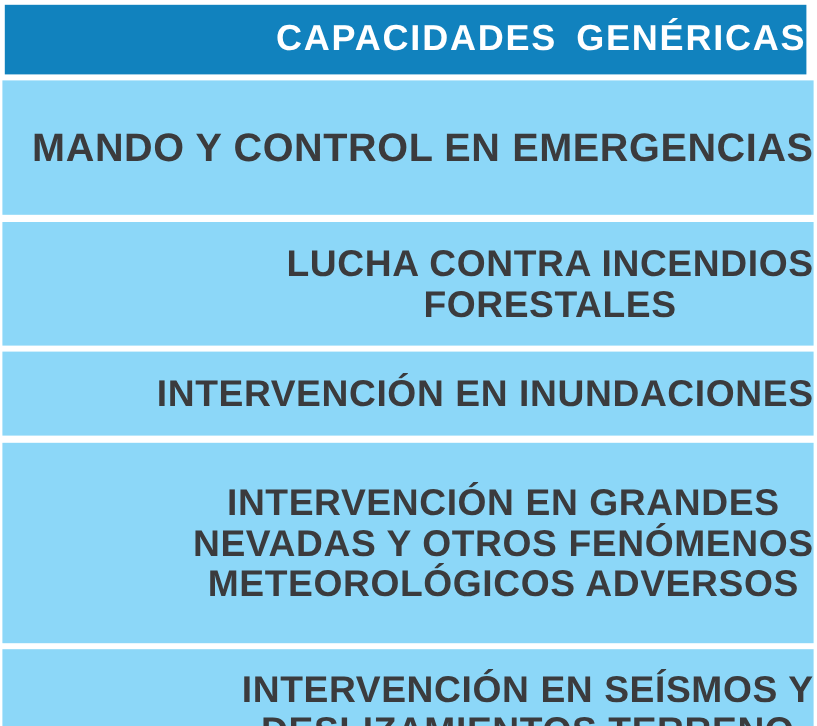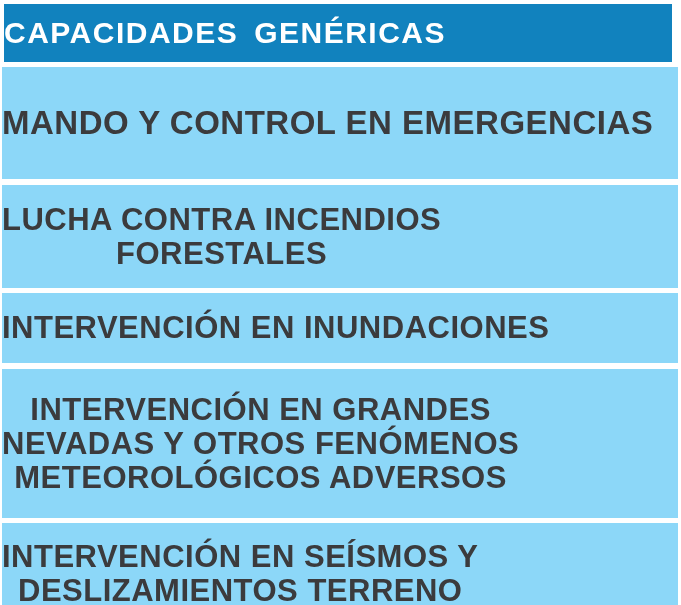--- a/index.html
+++ b/index.html
@@ -17,21 +17,21 @@
   .sheet {
     position: relative;
     width: 681px;
     height: 605px;
     background: var(--page-bg, #ffffff);
   }
   .cell {
     box-sizing: border-box;
     display: flex;
     align-items: center;
-    justify-content: flex-start;
+    justify-content: flex-end;
     text-align: center;
     font-weight: bold;
   }
   .header-cell {
     margin: 4px 9px 0 4px;
     height: 58px;
     background: var(--header-bg, #1182BE);
     color: var(--header-text, #ffffff);
     font-size: 30px;
     letter-spacing: 1.5px;
@@ -45,21 +45,21 @@
     font-size: 31px;
     letter-spacing: 0.5px;
     line-height: 34px;
   }
   .row-cell .cell-text {
     white-space: pre-line;
   }
   .row-0 { margin-top: 5px; height: 112px; font-size: 33px; }
   .row-1 { margin-top: 6px; height: 103px; }
   .row-2 { margin-top: 5px; height: 70px; }
-  .row-3 { margin-top: 6px; height: 149px; }
+  .row-3 { margin-top: 6px; height: 167px; }
   .row-4 { margin-top: 5px; height: 102px; }
   .bottom-bar {
     margin-top: 4px;
     width: 681px;
     height: 8px;
     background: var(--bottom-bar, #000000);
   }
 </style>
 </head>
 <body>

